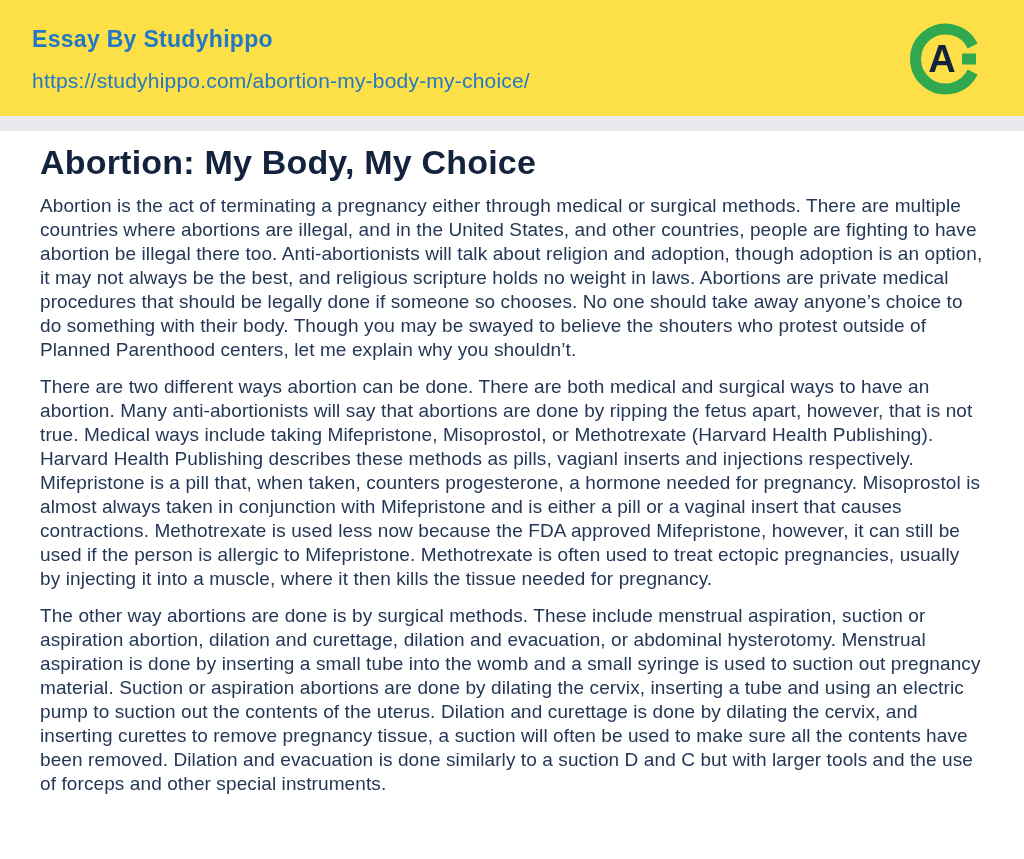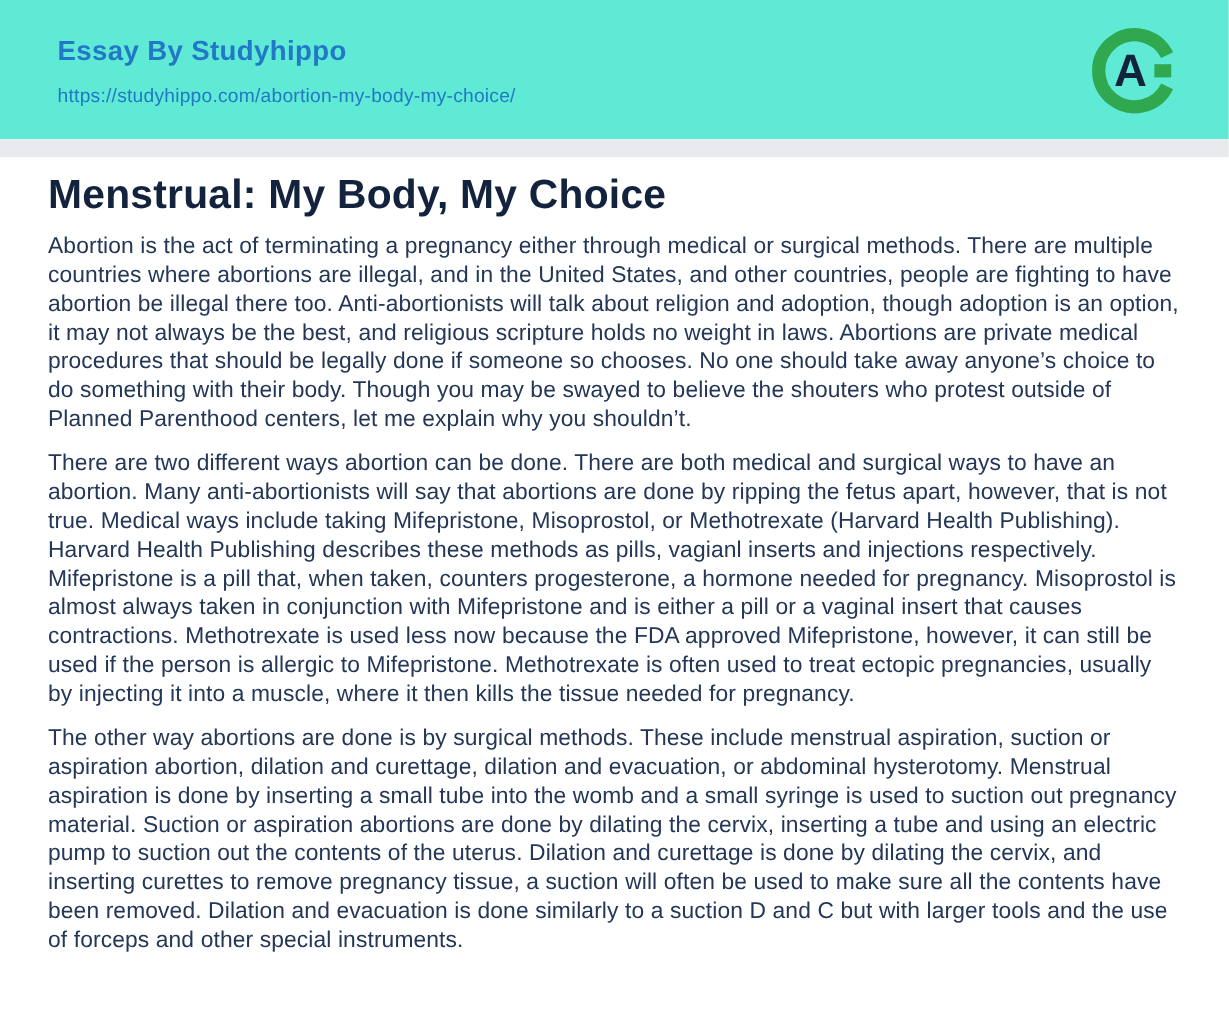--- a/index.html
+++ b/index.html
@@ -11,33 +11,33 @@
     color: #223251;
     overflow: hidden;
   }
   .page { width: 1024px; height: 859px; background: #ffffff; }
 
   
   header.site-header {
     display: flex;
     align-items: center;
     justify-content: space-between;
-    padding: 20px 40px 18px 48px;
-    background: #5eead4;
+    padding: 20px 40px 18px 32px;
+    background: #fde047;
   }
   .header-text h1 {
     color: #2278c6;
     font-size: 23px;
     font-weight: 700;
     letter-spacing: 0.3px;
     margin-bottom: 16px;
   }
   .header-text a {
     color: #2278c6;
-    font-size: 16px;
+    font-size: 21px;
     text-decoration: none;
     letter-spacing: 0.2px;
     display: inline-block;
   }
   .logo { width: 78px; height: 78px; flex: 0 0 auto; cursor: pointer; }
 
   
   .divider-band {
     width: 1024px;
     height: 15px;
@@ -79,19 +79,19 @@
         <path d="M 66.6 52.0 A 30 30 0 1 1 66.6 26.0" stroke="#2fa84f" stroke-width="11" fill="none" stroke-linecap="butt"></path>
         <rect x="56" y="33.5" width="14" height="11" fill="#2fa84f"></rect>
         <text x="36" y="52" text-anchor="middle" font-family="Liberation Sans, sans-serif" font-size="38" font-weight="bold" fill="#13233d">A</text>
       </svg>
     </div>
   </header>
 
   <div class="divider-band"></div>
 
   <main class="essay">
-    <h2>Menstrual: My Body, My Choice</h2>
+    <h2>Abortion: My Body, My Choice</h2>
     <p>Abortion is the act of terminating a pregnancy either through medical or surgical methods. There are multiple countries where abortions are illegal, and in the United States, and other countries, people are fighting to have abortion be illegal there too. Anti-abortionists will talk about religion and adoption, though adoption is an option, it may not always be the best, and religious scripture holds no weight in laws. Abortions are private medical procedures that should be legally done if someone so chooses. No one should take away anyone’s choice to do something with their body. Though you may be swayed to believe the shouters who protest outside of Planned Parenthood centers, let me explain why you shouldn’t.</p>
     <p>There are two different ways abortion can be done. There are both medical and surgical ways to have an abortion. Many anti-abortionists will say that abortions are done by ripping the fetus apart, however, that is not true. Medical ways include taking Mifepristone, Misoprostol, or Methotrexate (Harvard Health Publishing). Harvard Health Publishing describes these methods as pills, vagianl inserts and injections respectively. Mifepristone is a pill that, when taken, counters progesterone, a hormone needed for pregnancy. Misoprostol is almost always taken in conjunction with Mifepristone and is either a pill or a vaginal insert that causes contractions. Methotrexate is used less now because the FDA approved Mifepristone, however, it can still be used if the person is allergic to Mifepristone. Methotrexate is often used to treat ectopic pregnancies, usually by injecting it into a muscle, where it then kills the tissue needed for pregnancy.</p>
     <p>The other way abortions are done is by surgical methods. These include menstrual aspiration, suction or aspiration abortion, dilation and curettage, dilation and evacuation, or abdominal hysterotomy. Menstrual aspiration is done by inserting a small tube into the womb and a small syringe is used to suction out pregnancy material. Suction or aspiration abortions are done by dilating the cervix, inserting a tube and using an electric pump to suction out the contents of the uterus. Dilation and curettage is done by dilating the cervix, and inserting curettes to remove pregnancy tissue, a suction will often be used to make sure all the contents have been removed. Dilation and evacuation is done similarly to a suction D and C but with larger tools and the use of forceps and other special instruments.</p>
   </main>
 
 </div>
 
 </body></html>

